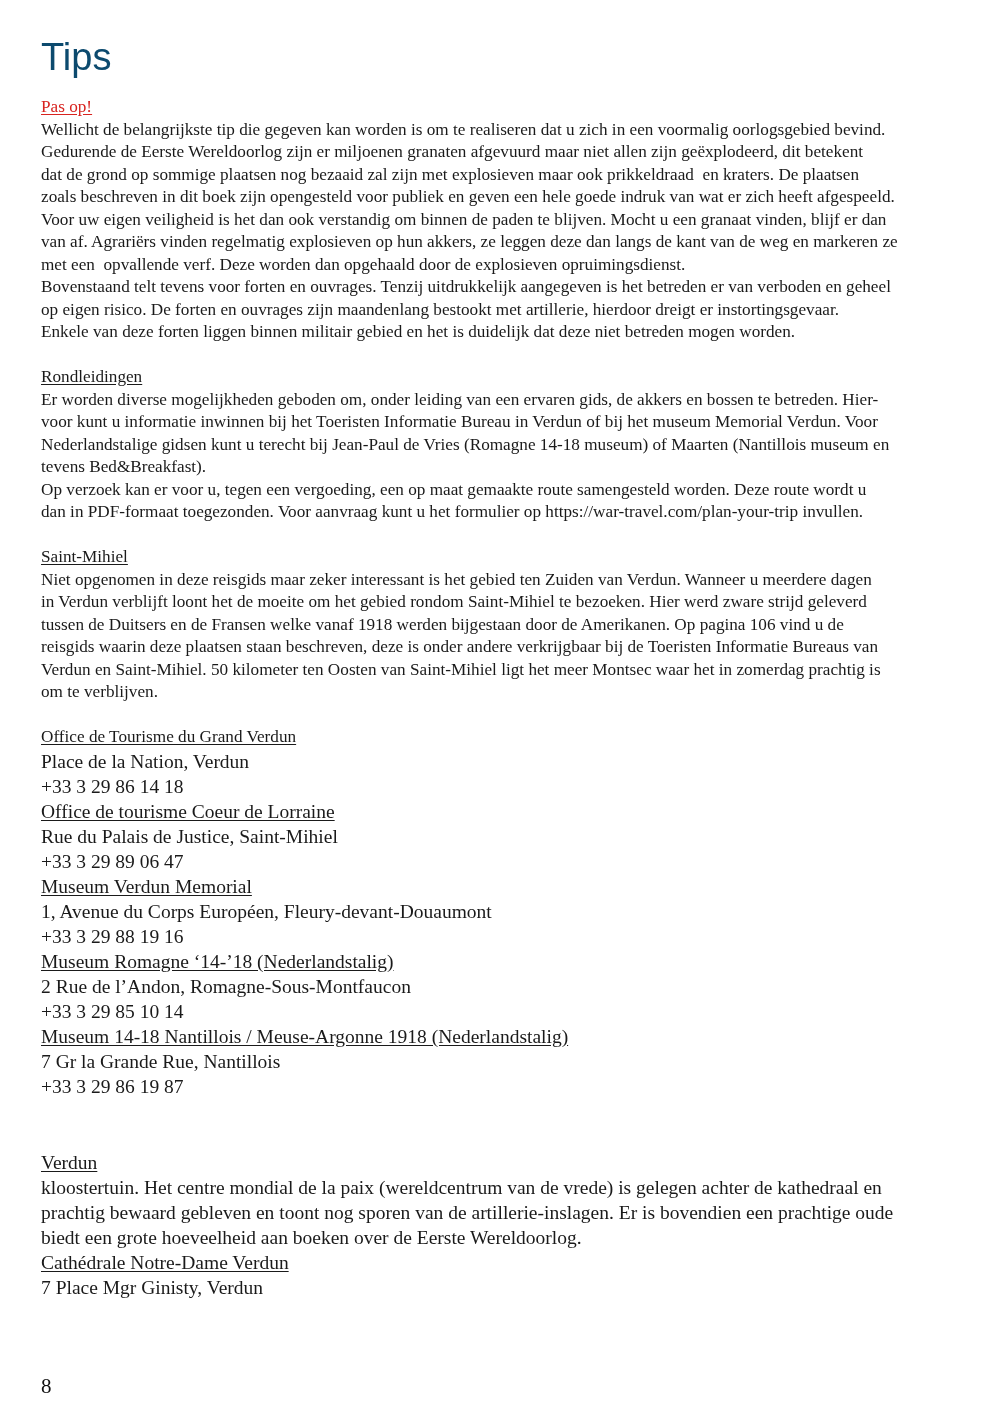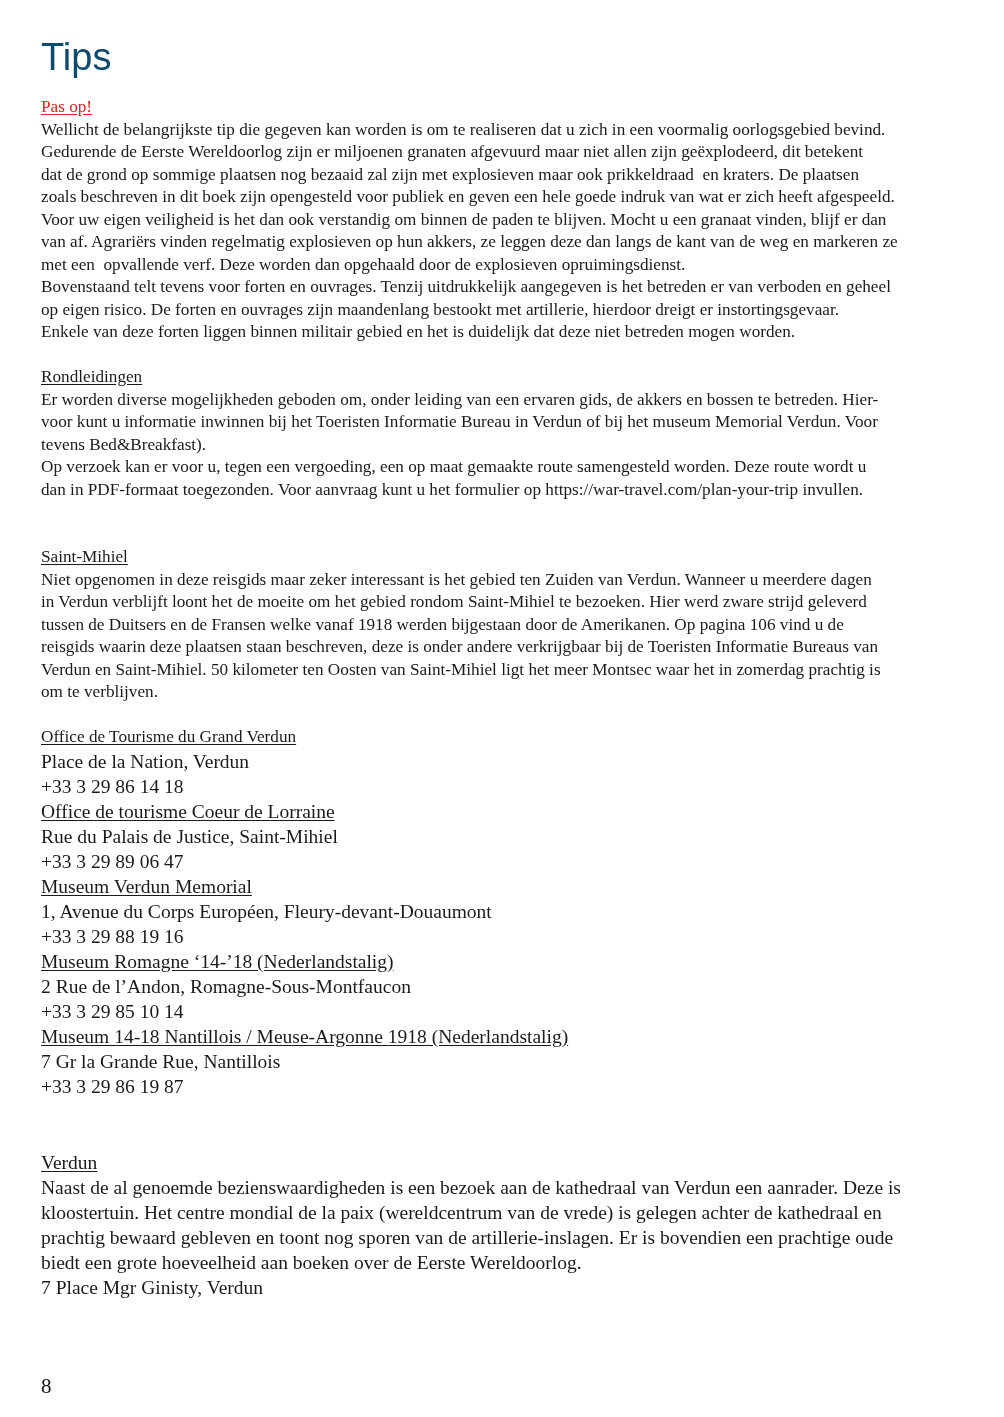--- a/index.html
+++ b/index.html
@@ -36,20 +36,21 @@
   <span class="line">met een  opvallende verf. Deze worden dan opgehaald door de explosieven opruimingsdienst.</span>
   <span class="line">Bovenstaand telt tevens voor forten en ouvrages. Tenzij uitdrukkelijk aangegeven is het betreden er van verboden en geheel</span>
   <span class="line">op eigen risico. De forten en ouvrages zijn maandenlang bestookt met artillerie, hierdoor dreigt er instortingsgevaar.</span>
   <span class="line">Enkele van deze forten liggen binnen militair gebied en het is duidelijk dat deze niet betreden mogen worden.</span>
 </section>
 
 <section class="block small" style="top:366px;">
   <span class="line heading">Rondleidingen</span>
   <span class="line">Er worden diverse mogelijkheden geboden om, onder leiding van een ervaren gids, de akkers en bossen te betreden. Hier-</span>
   <span class="line">voor kunt u informatie inwinnen bij het Toeristen Informatie Bureau in Verdun of bij het museum Memorial Verdun. Voor</span>
+  <span class="line">Nederlandstalige gidsen kunt u terecht bij Jean-Paul de Vries (Romagne 14-18 museum) of Maarten (Nantillois museum en</span>
   <span class="line">tevens Bed&amp;Breakfast).</span>
   <span class="line">Op verzoek kan er voor u, tegen een vergoeding, een op maat gemaakte route samengesteld worden. Deze route wordt u</span>
   <span class="line">dan in PDF-formaat toegezonden. Voor aanvraag kunt u het formulier op https://war-travel.com/plan-your-trip invullen.</span>
 </section>
 
 <section class="block small" style="top:546px;">
   <span class="line heading">Saint-Mihiel</span>
   <span class="line">Niet opgenomen in deze reisgids maar zeker interessant is het gebied ten Zuiden van Verdun. Wanneer u meerdere dagen</span>
   <span class="line">in Verdun verblijft loont het de moeite om het gebied rondom Saint-Mihiel te bezoeken. Hier werd zware strijd geleverd</span>
   <span class="line">tussen de Duitsers en de Fransen welke vanaf 1918 werden bijgestaan door de Amerikanen. Op pagina 106 vind u de</span>
@@ -81,20 +82,20 @@
   </div>
   <div>
     <span class="line heading large">Museum 14-18 Nantillois / Meuse-Argonne 1918 (Nederlandstalig)</span>
     <span class="line large">7 Gr la Grande Rue, Nantillois</span>
     <span class="line large">+33 3 29 86 19 87</span>
   </div>
 </section>
 
 <section class="block large" style="top:1150px;">
   <span class="line heading">Verdun</span>
-  <span class="line">Naast de al genoemde bezienswaardigheden is een bezoek aan de kathedraal van Verdun een aanrader. Deze is</span>
   <span class="line">kloostertuin. Het centre mondial de la paix (wereldcentrum van de vrede) is gelegen achter de kathedraal en</span>
   <span class="line">prachtig bewaard gebleven en toont nog sporen van de artillerie-inslagen. Er is bovendien een prachtige oude</span>
   <span class="line">biedt een grote hoeveelheid aan boeken over de Eerste Wereldoorlog.</span>
+  <span class="line heading">Cathédrale Notre-Dame Verdun</span>
   <span class="line">7 Place Mgr Ginisty, Verdun</span>
 </section>
 
 <div class="page-number">8</div>
 
 </body></html>

